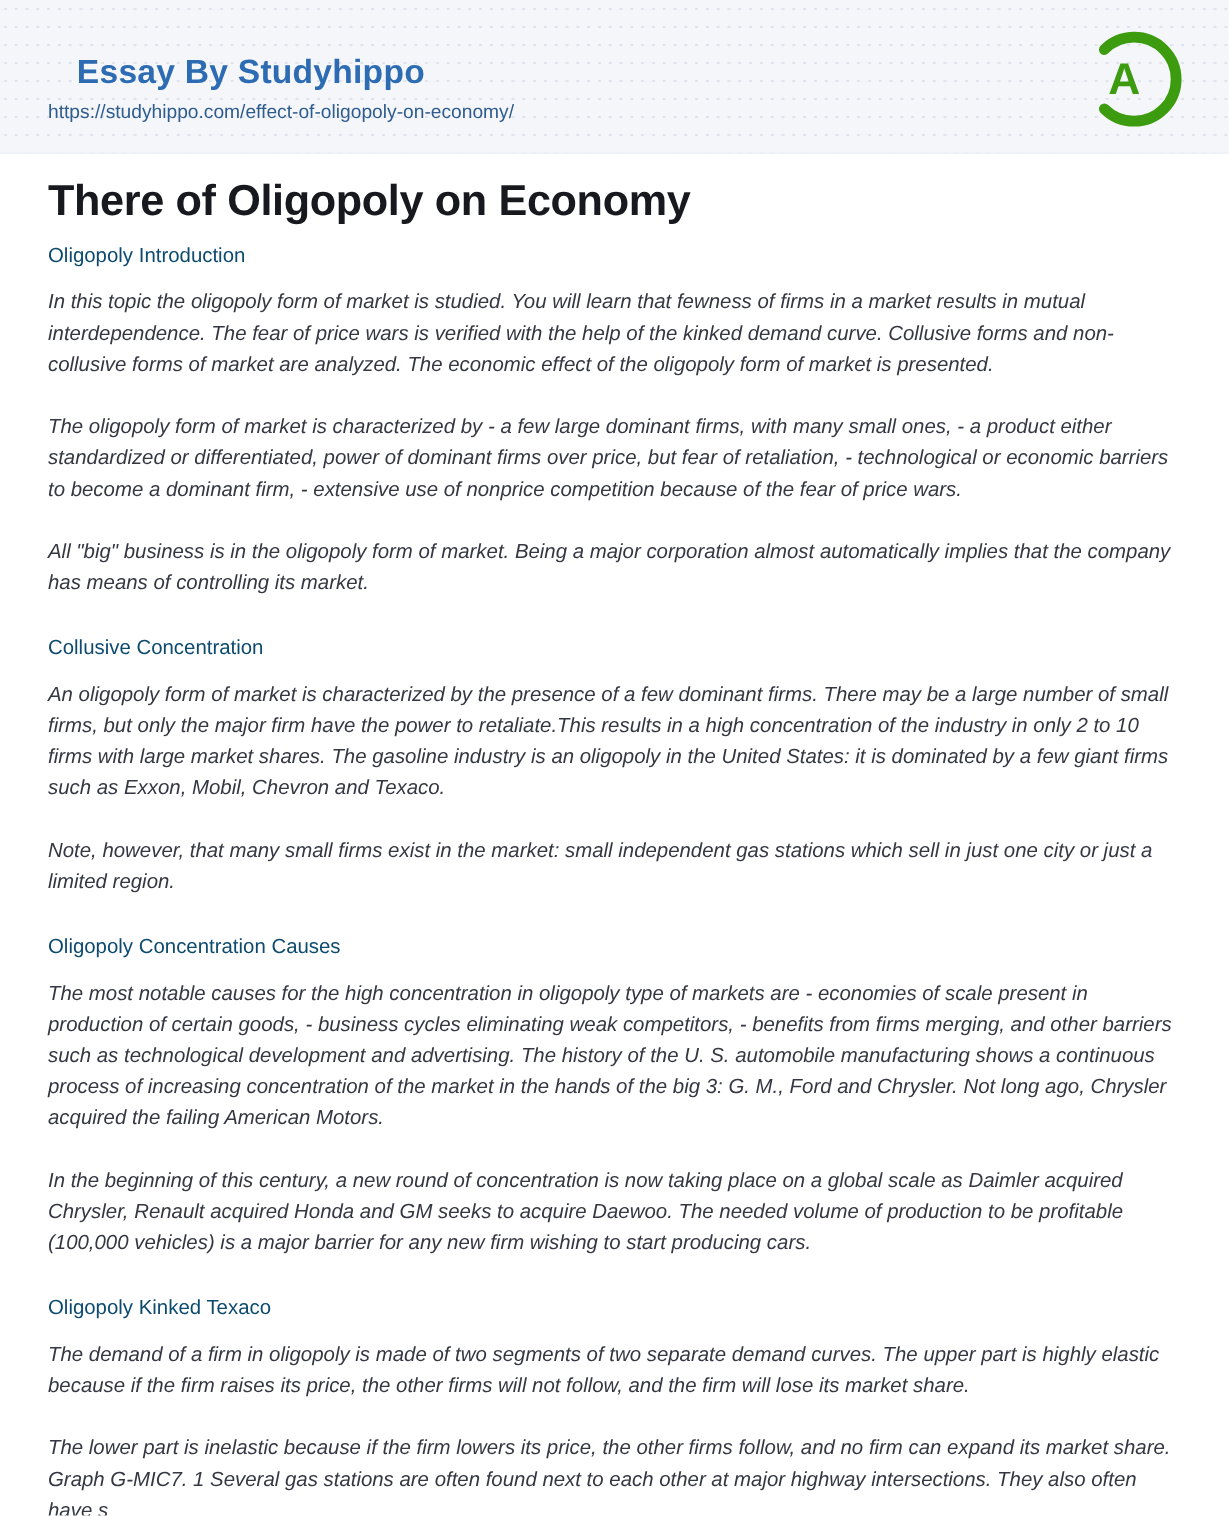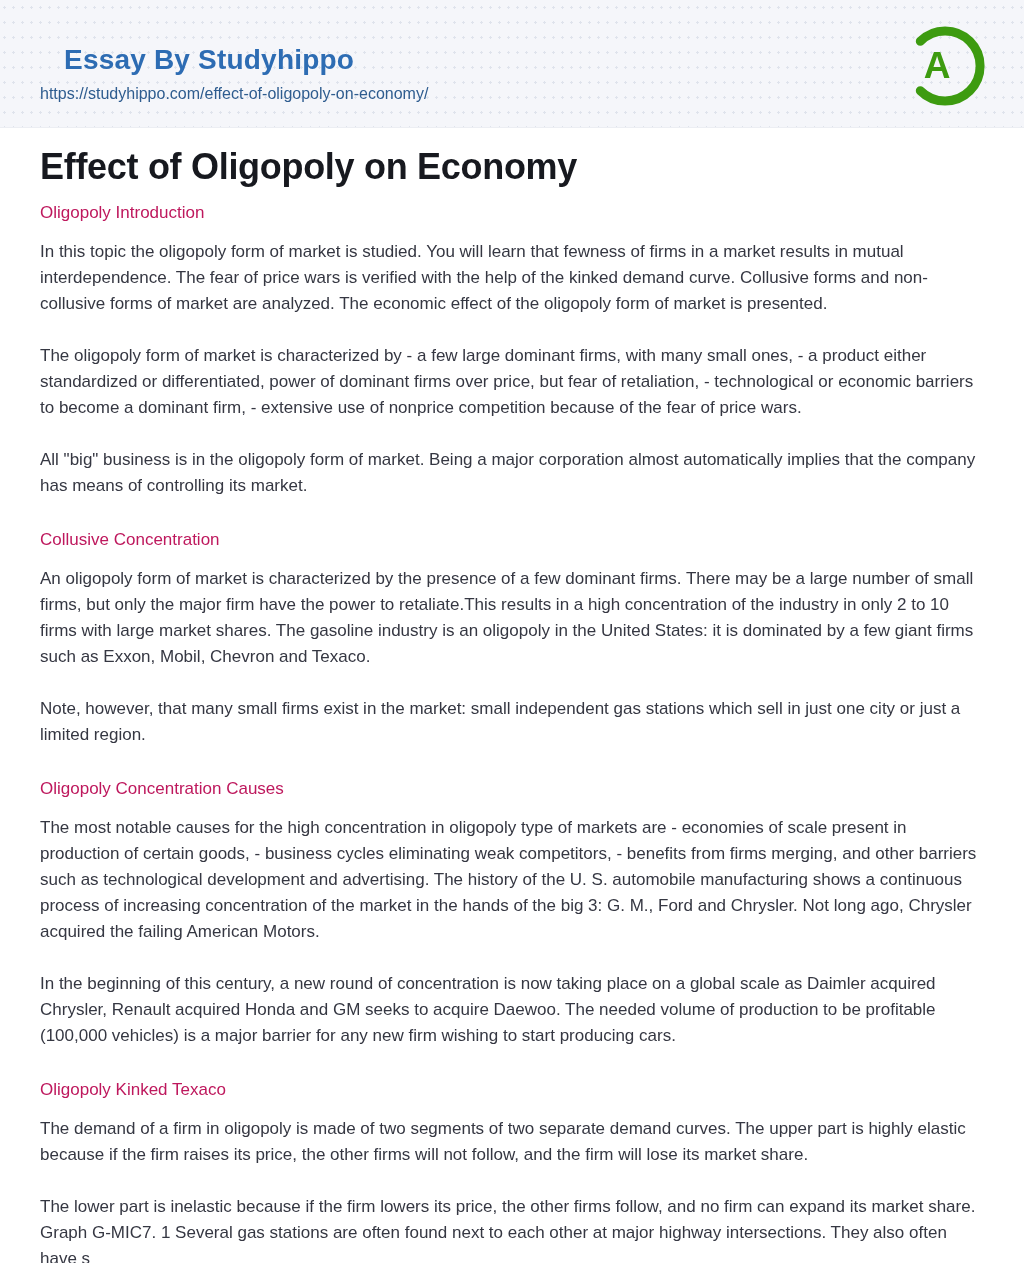--- a/index.html
+++ b/index.html
@@ -58,49 +58,50 @@
     font-size: 36px;
     font-weight: bold;
     letter-spacing: -0.3px;
     color: #17191f;
     margin-bottom: 0;
   }
   h2.section-heading {
     margin: 31px 0 16px 0;
     font-size: 17px;
     font-weight: normal;
-    color: #be185d;
+    color: #0c4a6e;
   }
   .content section:first-of-type h2.section-heading {
     margin-top: 15px;
   }
   p.paragraph {
     margin: 0 0 26px 0;
     font-size: 17px;
     line-height: 26px;
     color: #35374​2;
     color: #353742;
+    font-style: italic;
   }
 </style>
 </head>
 <body>
 
 <div class="header">
   <div class="site-title">Essay By Studyhippo</div>
   <div class="site-url">https://studyhippo.com/effect-of-oligopoly-on-economy/</div>
   <div class="logo">
     <svg width="92" height="92" viewBox="0 0 92 92">
       <path d="M 21.3 21.3 A 35 35 0 1 1 21.3 70.7" fill="none" stroke="#3d9b10" stroke-width="9" stroke-linecap="round"></path>
       <text x="38" y="58" text-anchor="middle" font-family="Liberation Sans, sans-serif" font-size="37" font-weight="bold" fill="#3d9b10">A</text>
     </svg>
   </div>
 </div>
 
 <div class="content">
-  <h1 class="article-title">Effect of Oligopoly on Economy</h1>
+  <h1 class="article-title">There of Oligopoly on Economy</h1>
 
   <section>
     <h2 class="section-heading">Oligopoly Introduction</h2>
     <p class="paragraph">In this topic the oligopoly form of market is studied. You will learn that fewness of firms in a market results in mutual interdependence. The fear of price wars is verified with the help of the kinked demand curve. Collusive forms and non-collusive forms of market are analyzed. The economic effect of the oligopoly form of market is presented.</p>
   </section>
 
   <section>
     <p class="paragraph">The oligopoly form of market is characterized by - a few large dominant firms, with many small ones, - a product either standardized or differentiated, power of dominant firms over price, but fear of retaliation, - technological or economic barriers to become a dominant firm, - extensive use of nonprice competition because of the fear of price wars.</p>
     <p class="paragraph">All "big" business is in the oligopoly form of market. Being a major corporation almost automatically implies that the company has means of controlling its market.</p>
   </section>

